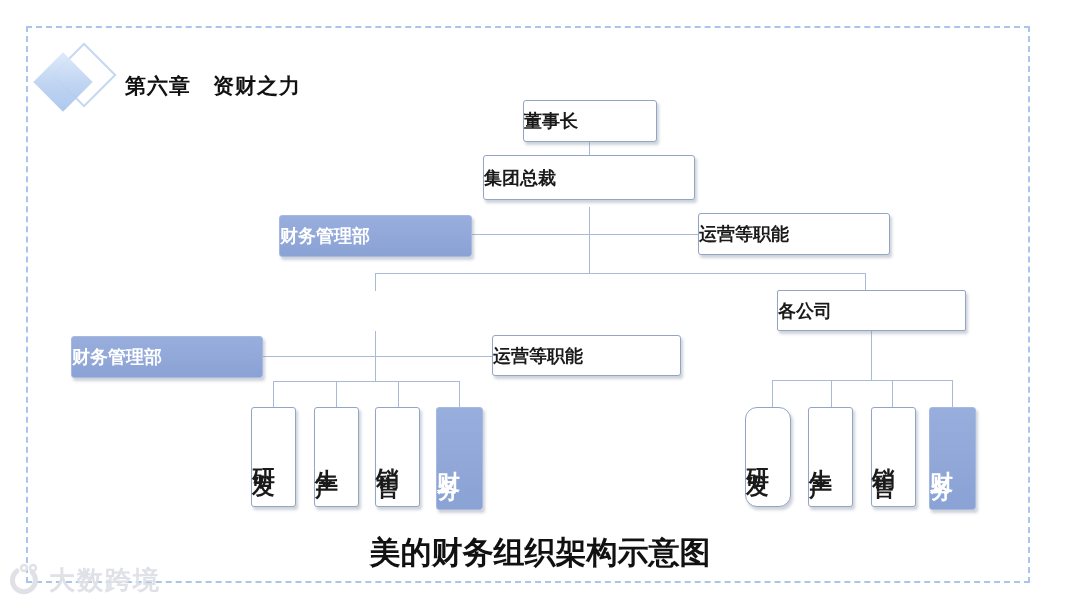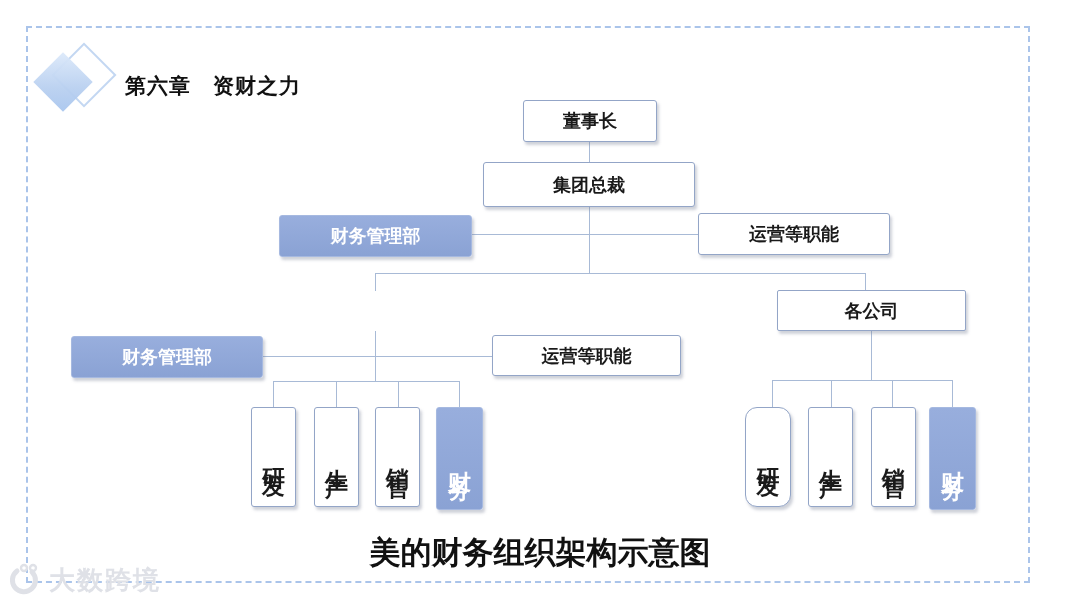--- a/index.html
+++ b/index.html
@@ -16,21 +16,21 @@
   .diamond.outline{left:61px;top:52px;border:2px solid #c3d7f2;background:#ffffff;}
   .diamond.filled{left:42px;top:61px;background:linear-gradient(135deg,#dce9fa 0%,#b9d0f0 60%,#a9c6ee 100%);opacity:.95;}
   .chapter-title{
     position:absolute;left:125px;top:72px;font-size:21px;font-weight:bold;color:#111;
     letter-spacing:1px;white-space:pre;
   }
   
   .node{
     position:absolute;box-sizing:border-box;background:#ffffff;
     border:1.4px solid #93a5c7;border-radius:3px;
-    display:flex;align-items:center;justify-content:center;
+    display:flex;align-items:center;
     font-size:18px;font-weight:600;color:#1a1a1a;
     box-shadow:2px 3px 3px rgba(125,135,155,.38);
   }
   .node.blue{
     background:linear-gradient(180deg,#98aedd 0%,#8aa2d4 100%);
     border:1px solid #a6b9e0;color:#ffffff;
   }
   .node .vlabel{
     writing-mode:vertical-rl;text-orientation:upright;
     letter-spacing:7px;font-size:23px;line-height:1;
@@ -74,21 +74,21 @@
   <div class="line" style="left:871px;top:331px;width:1px;height:49px;"></div>
   <div class="line" style="left:772px;top:380px;width:180px;height:1px;"></div>
   <div class="line" style="left:772px;top:380px;width:1px;height:27px;"></div>
   <div class="line" style="left:831px;top:380px;width:1px;height:27px;"></div>
   <div class="line" style="left:892px;top:380px;width:1px;height:27px;"></div>
   <div class="line" style="left:952px;top:380px;width:1px;height:27px;"></div>
 
   <div class="node" style="left:523px;top:100px;width:134px;height:42px;">
     <span>董事长</span>
   </div>
-  <div class="node" style="left:483px;top:162px;width:212px;height:45px;">
+  <div class="node" style="left:483px;top:155px;width:212px;height:45px;">
     <span>集团总裁</span>
   </div>
 
   <div class="node blue" style="left:279px;top:215px;width:193px;height:42px;">
     <span>财务管理部</span>
   </div>
   <div class="node" style="left:698px;top:213px;width:192px;height:42px;">
     <span>运营等职能</span>
   </div>
 

